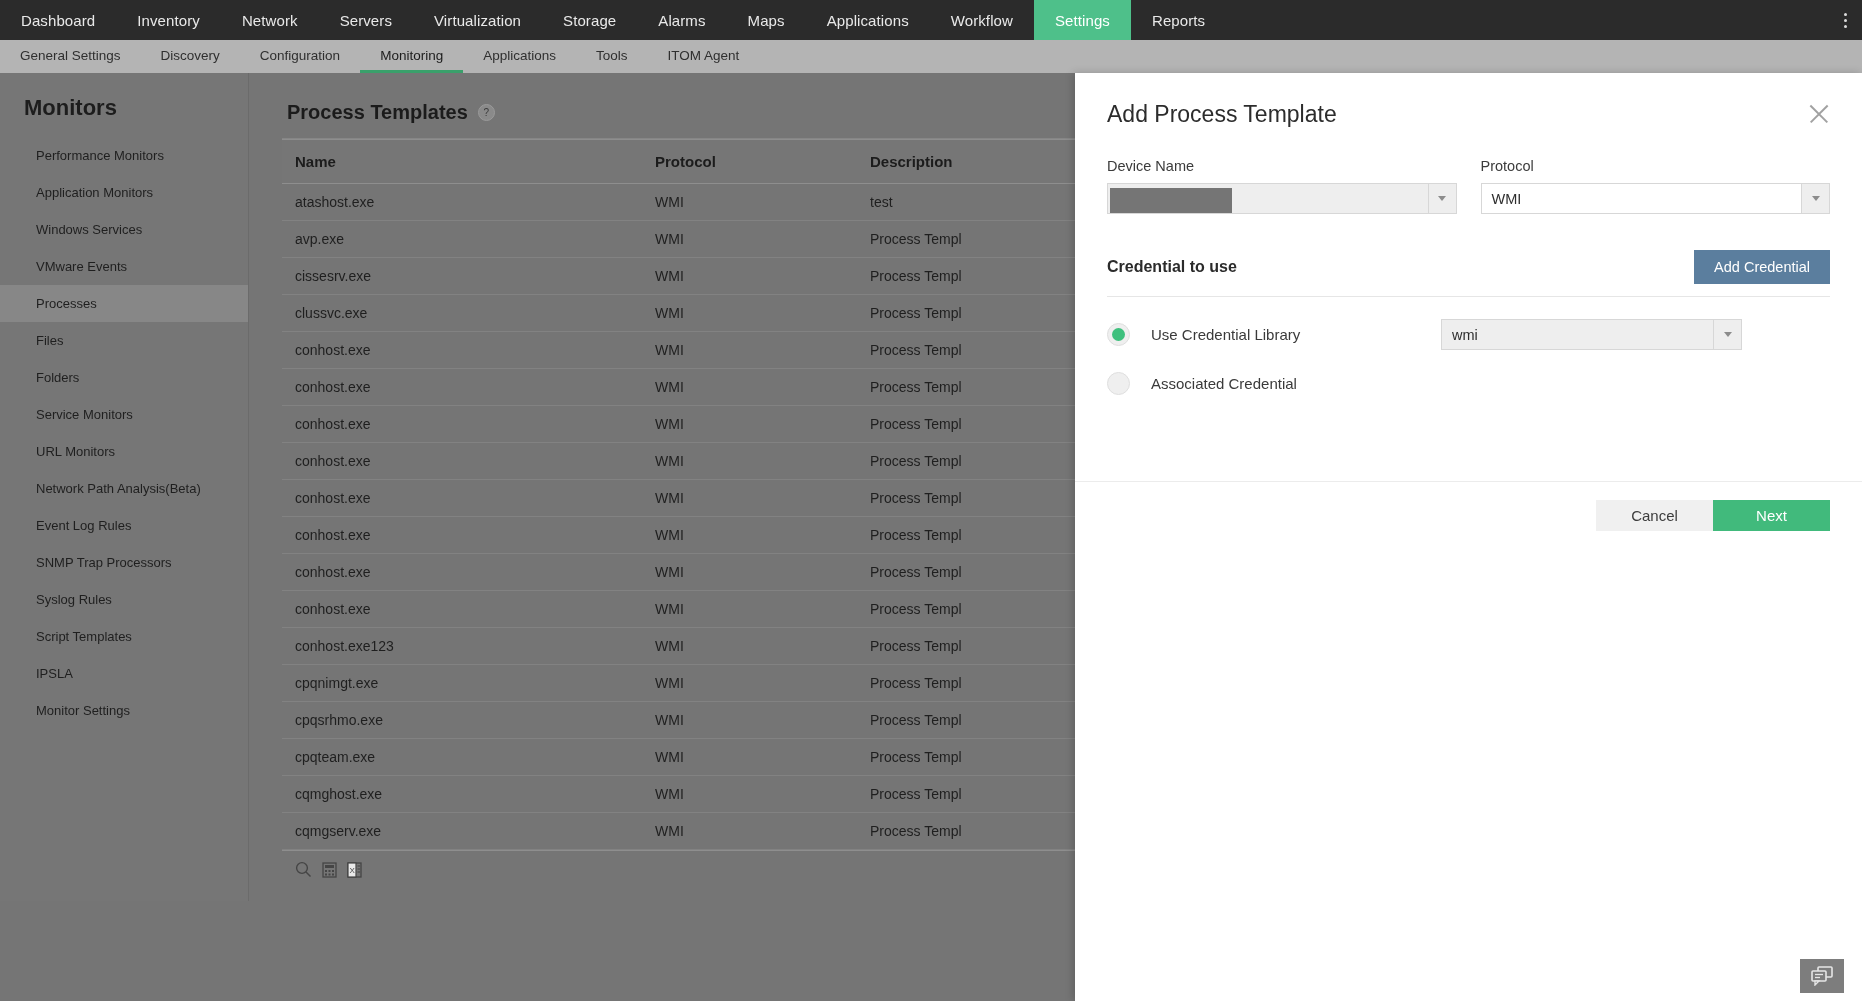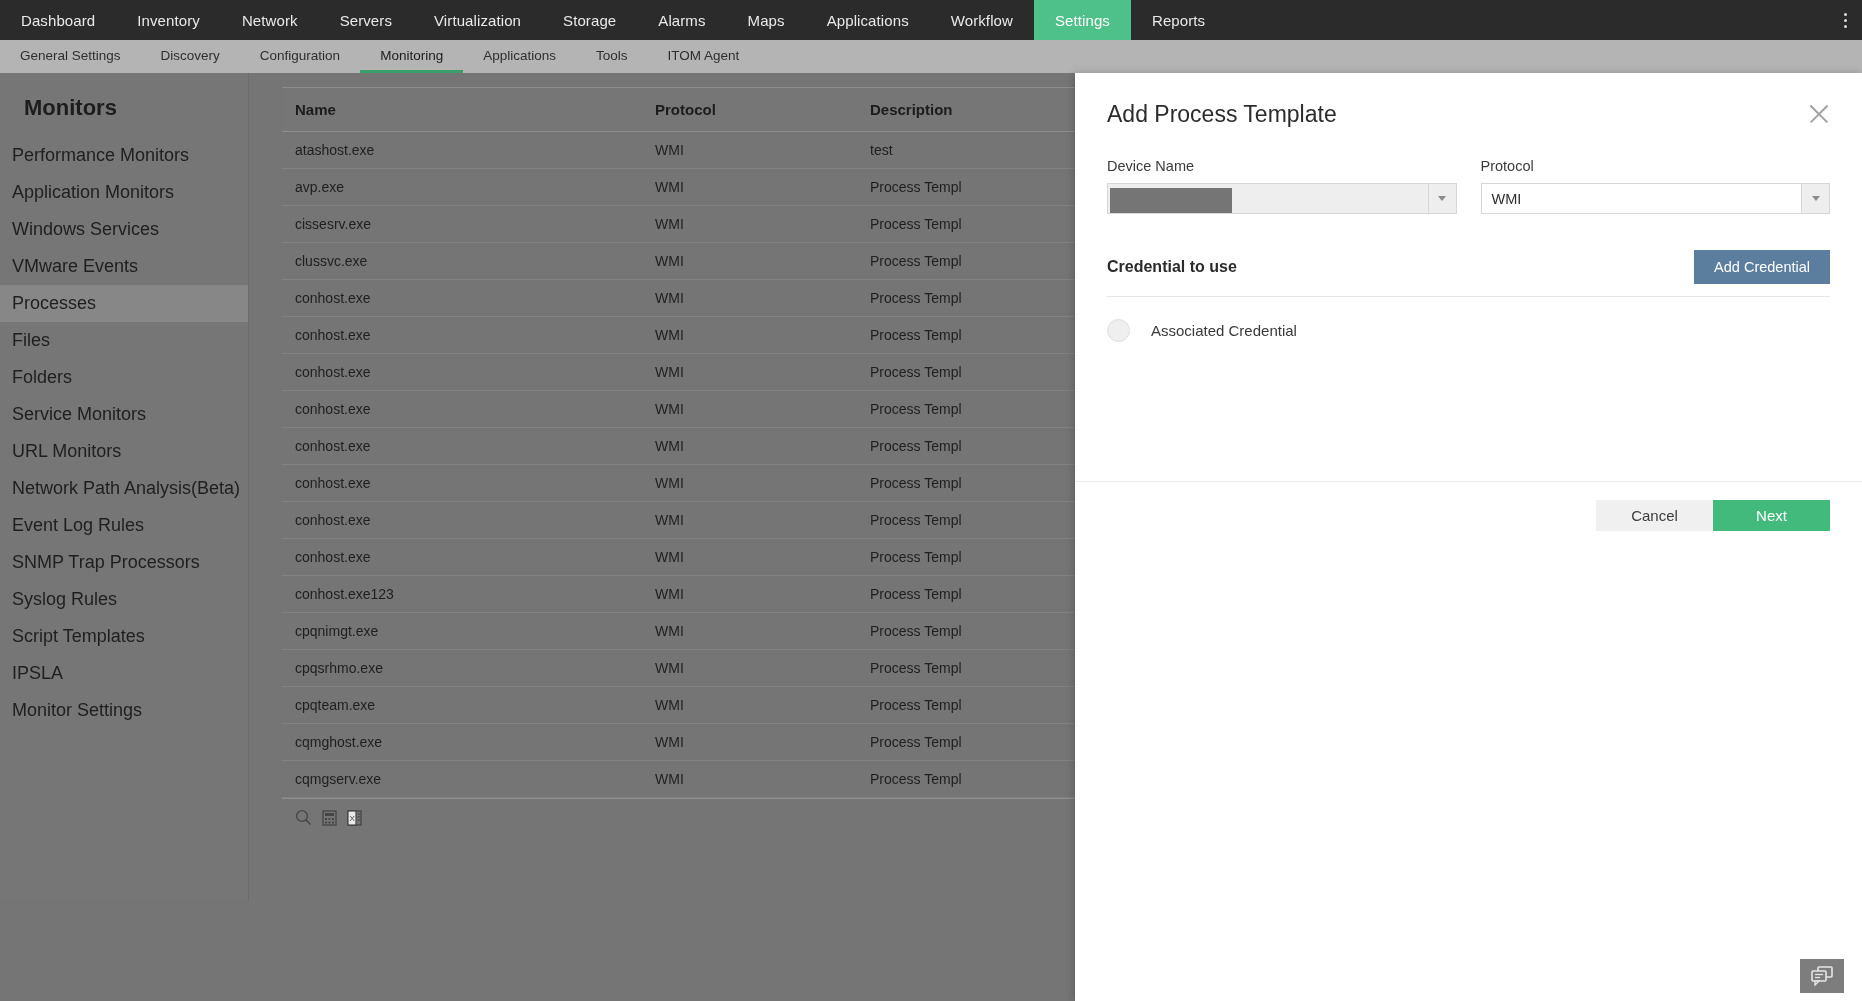--- a/index.html
+++ b/index.html
@@ -77,22 +77,22 @@
     background: #767676;
     border-right: 1px solid #6b6b6b;
   }
   .sidebar-title {
     padding: 22px 0 16px 24px;
     font-size: 22px; font-weight: bold; color: #1d1d1d;
   }
   .sidebar-item {
     height: 37px;
     display: flex; align-items: center;
-    padding-left: 12px;
-    font-size: 18px;
+    padding-left: 36px;
+    font-size: 13px;
     color: #1f1f1f;
     cursor: pointer;
   }
   .sidebar-item.active { background: #878787; }
 
   
   .content {
     position: absolute; top: 0; left: 249px;
     width: 1613px; height: 928px;
     background: #757575;
@@ -328,20 +328,24 @@
           <div class="sidebar-item">Syslog Rules</div>
           <div class="sidebar-item">Script Templates</div>
           <div class="sidebar-item">IPSLA</div>
           <div class="sidebar-item">Monitor Settings</div>
         </div>
     </div>
 
     <div class="content">
       <div class="content-card">
 
+        <div class="content-head">
+          <div class="content-title">Process Templates</div>
+          <div class="help-badge">?</div>
+        </div>
 
         <table class="grid">
           <thead>
             <tr>
               <th class="col-name">Name</th>
               <th class="col-proto">Protocol</th>
               <th class="col-desc">Description</th>
             </tr>
           </thead>
           <tbody id="table-body">
@@ -525,20 +529,32 @@
           </div>
         </div>
       </div>
 
       <div class="cred-head">
         <div class="cred-title">Credential to use</div>
         <button class="btn-add-cred">Add Credential</button>
       </div>
       <div class="cred-divider"></div>
 
+      <div class="radio-row">
+        <div class="radio checked">
+            <span class="dot"></span>
+          </div>
+        <div class="radio-label">Use Credential Library</div>
+        <div class="select cred-select">
+          <div class="sel-val">wmi</div>
+          <div class="sel-arrow">
+              <span></span>
+            </div>
+        </div>
+      </div>
 
       <div class="radio-row">
         <div class="radio">
             <span class="dot"></span>
           </div>
         <div class="radio-label">Associated Credential</div>
       </div>
 
     </div>
 

